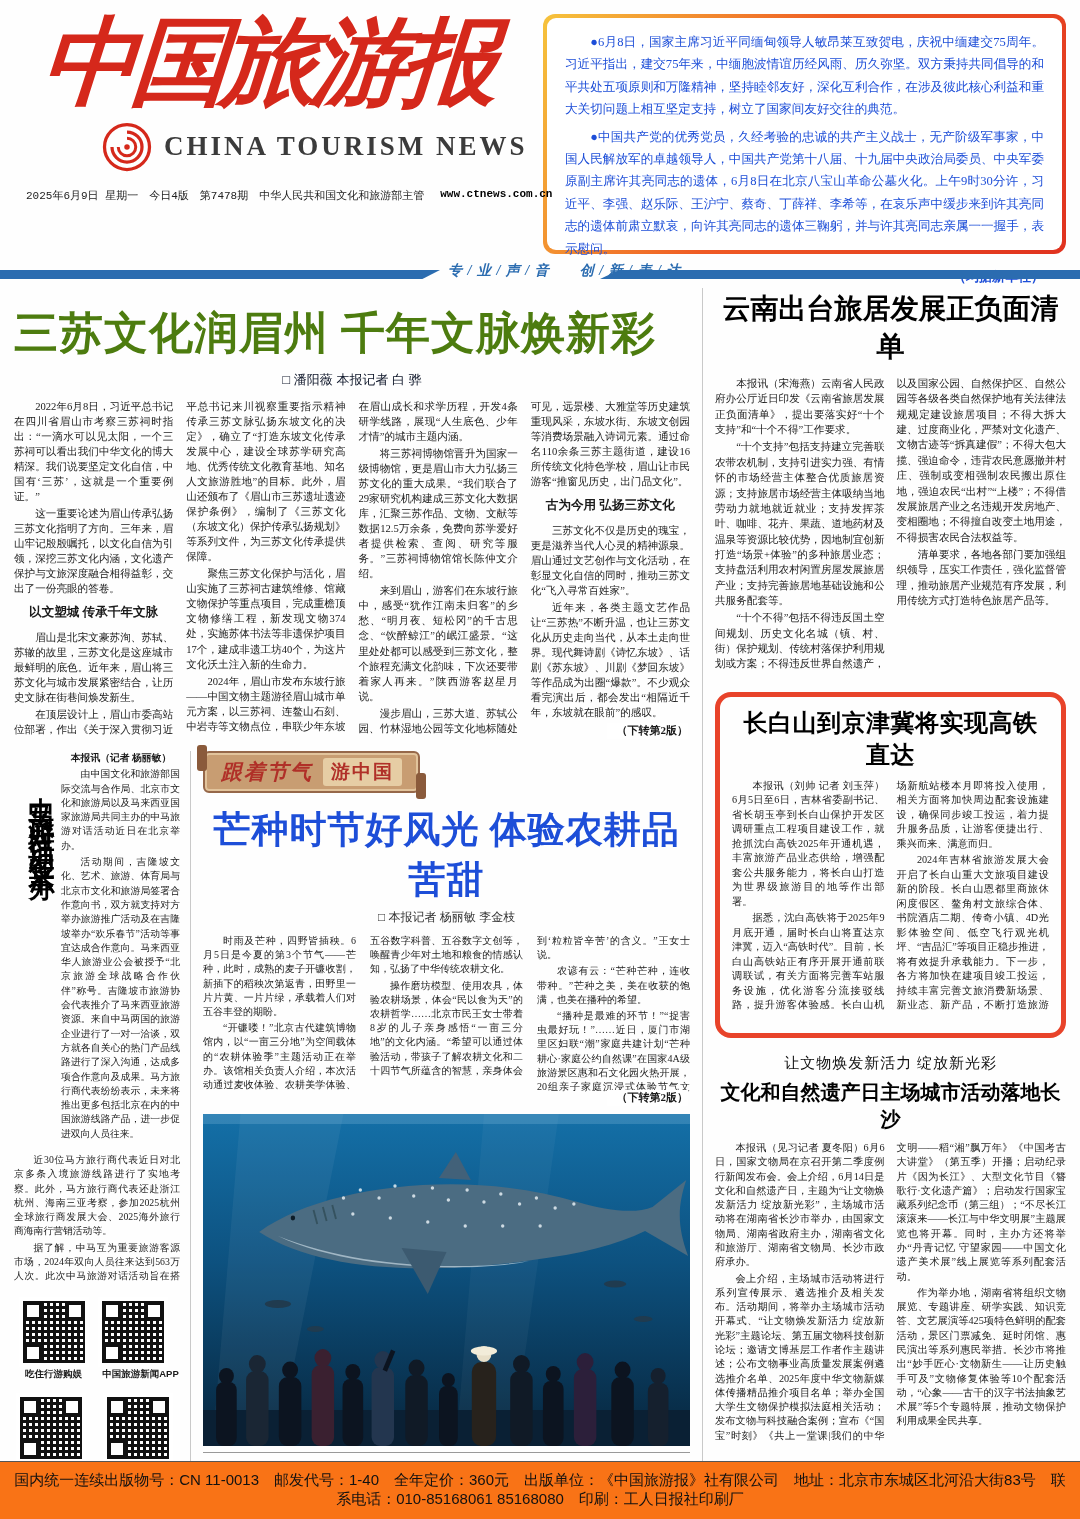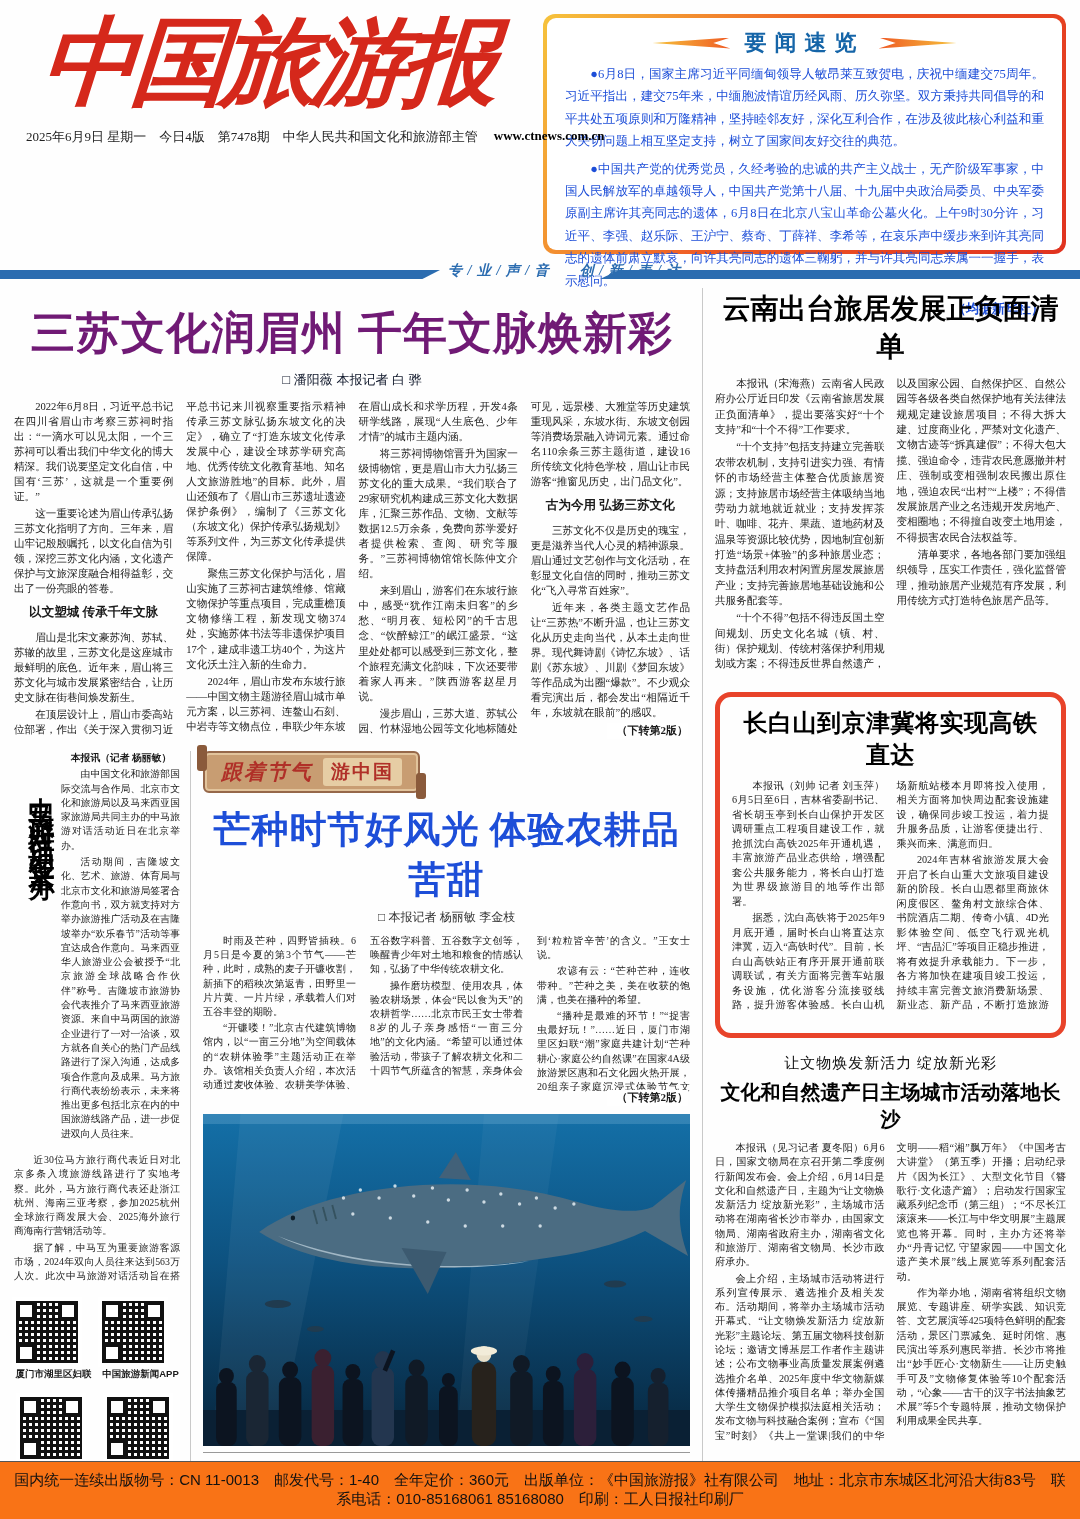--- a/index.html
+++ b/index.html
@@ -6,22 +6,22 @@
   .page{width:1080px;height:1519px;margin:0 auto;background:#fefefe;position:relative;overflow:hidden;
         font-family:"Liberation Serif","DejaVu Serif",serif;color:#1a1a1a;}
   
   .hdr{display:flex;gap:14px;padding:14px 14px 0 14px;}
   .mast{width:515px;position:relative;}
   .mast-title{font-size:96px;line-height:1.02;font-weight:bold;font-style:italic;color:#d5281b;
               letter-spacing:-6px;transform:skewX(-4deg);white-space:nowrap;margin-left:28px;}
   .logo-row{display:flex;align-items:center;gap:12px;margin:10px 0 0 88px;}
   .phoenix{width:50px;height:50px;flex:0 0 auto;}
   .eng{font-size:27px;font-weight:bold;color:#3b3b3b;letter-spacing:3px;white-space:nowrap;}
-  .dateline{display:flex;gap:16px;margin:16px 0 0 12px;font-size:13px;color:#222;white-space:nowrap;
-            font-family:Liberation Serif, serif;}
+  .dateline{display:flex;gap:16px;margin:16px 0 0 12px;font-size:11px;color:#222;white-space:nowrap;
+            font-family:Liberation Mono, monospace;}
   .dateline .site{font-weight:bold;color:#000;}
   
   .brief-wrap{flex:1;background:linear-gradient(120deg,#f6c33c,#ef5a24 45%,#e0321f);
               border-radius:12px;padding:4px;height:232px;}
   .brief{background:#fff;border-radius:9px;height:100%;padding:8px 18px 6px;box-sizing:border-box;}
   .brief-title-row{display:flex;align-items:center;justify-content:center;gap:14px;margin:2px 0 4px;}
   .swoosh{width:78px;height:11px;background:linear-gradient(90deg,#f6c33c,#ef5a24);}
   .swoosh.l{clip-path:polygon(0 50%,100% 0,78% 50%,100% 100%);}
   .swoosh.r{clip-path:polygon(100% 50%,0 0,22% 50%,0 100%);background:linear-gradient(270deg,#f6c33c,#ef5a24);}
   .brief-title{color:#1565a8;font-weight:bold;font-size:22px;letter-spacing:8px;}
@@ -35,21 +35,21 @@
   .strip .slogan{position:absolute;left:448px;top:0;color:#2b6cb0;font-weight:bold;font-style:italic;
                  font-size:14px;white-space:nowrap;letter-spacing:1px;}
   
   .main{display:flex;gap:12px;padding:6px 14px 0;}
   .lcol{width:676px;flex:0 0 auto;}
   .rcol{flex:1;border-left:1px solid #c9c9c9;padding-left:12px;min-width:0;}
   
   .banner{display:inline-block;background:#d5281b;color:#fff;font-weight:bold;font-style:italic;
           font-size:19px;letter-spacing:3px;padding:5px 30px 6px 12px;
           clip-path:polygon(0 0,100% 0,92% 100%,0 100%);}
-  .lead-h{font-size:44px;font-weight:bold;text-align:center;letter-spacing:1px;margin:16px 0 8px;color:#701a75;}
+  .lead-h{font-size:44px;font-weight:bold;text-align:left;letter-spacing:1px;margin:16px 0 8px;color:#4d7c0f;}
   .lead-by{text-align:center;font-size:13px;color:#0f172a;margin-bottom:10px;font-family:"Liberation Sans",sans-serif;}
   .colsbody{column-fill:auto;text-align:justify;overflow:hidden;position:relative;}
   .colsbody p{margin:0 0 2px;text-indent:2em;}
   .colsbody .sub{font-weight:bold;text-align:center;text-indent:0;margin:8px 0;}
   .lead-body{column-count:4;column-gap:13px;height:340px;font-size:10.6px;line-height:1.42;}
   .lead-body .sub{font-size:12.6px;}
   .turn{position:absolute;right:2px;bottom:0;background:#fff;font-weight:bold;font-size:11px;padding-left:10px;}
   
   .band{display:flex;margin-top:12px;}
   .zm{width:166px;flex:0 0 auto;border-right:1px solid #c9c9c9;padding-right:10px;box-sizing:content-box;}
@@ -104,32 +104,36 @@
           font-size:15px;color:#111;text-align:center;font-family:"Liberation Sans",sans-serif;background:#f97316;}
 </style>
 </head>
 <body>
 
 <div class="page">
 
   <div class="hdr">
     <div class="mast">
       <div class="mast-title">中国旅游报</div>
+      <div class="logo-row">
+        <svg class="phoenix" viewBox="0 0 40 40">
+          <circle cx="20" cy="20" r="18" fill="none" stroke="#d5281b" stroke-width="2.6"></circle>
+          <path d="M20 8 A12 12 0 1 1 8 20" fill="none" stroke="#d5281b" stroke-width="2.6"></path>
+          <path d="M20 13 A7 7 0 1 1 13 20" fill="none" stroke="#d5281b" stroke-width="2.4"></path>
+          <circle cx="20" cy="20" r="2.2" fill="#d5281b"></circle>
+        </svg>
+        <div class="eng">CHINA TOURISM NEWS</div>
+      </div>
       <div class="dateline">
         <span>2025年6月9日 星期一　今日4版　第7478期　中华人民共和国文化和旅游部主管</span>
         <span class="site">www.ctnews.com.cn</span>
       </div>
     </div>
     <div class="brief-wrap">
       <div class="brief">
-        <div class="brief-title-row">
-          <span class="swoosh l"></span>
-          <span class="brief-title">要闻速览</span>
-          <span class="swoosh r"></span>
-        </div>
         <p>●6月8日，国家主席习近平同缅甸领导人敏昂莱互致贺电，庆祝中缅建交75周年。习近平指出，建交75年来，中缅胞波情谊历经风雨、历久弥坚。双方秉持共同倡导的和平共处五项原则和万隆精神，坚持睦邻友好，深化互利合作，在涉及彼此核心利益和重大关切问题上相互坚定支持，树立了国家间友好交往的典范。</p>
         <p>●中国共产党的优秀党员，久经考验的忠诚的共产主义战士，无产阶级军事家，中国人民解放军的卓越领导人，中国共产党第十八届、十九届中央政治局委员、中央军委原副主席许其亮同志的遗体，6月8日在北京八宝山革命公墓火化。上午9时30分许，习近平、李强、赵乐际、王沪宁、蔡奇、丁薛祥、李希等，在哀乐声中缓步来到许其亮同志的遗体前肃立默哀，向许其亮同志的遗体三鞠躬，并与许其亮同志亲属一一握手，表示慰问。</p>
         <p class="attr">（均据新华社）</p>
       </div>
     </div>
   </div>
 
   <div class="strip">
     <div class="bar b1"></div>
     <div class="slogan">专 / 业 / 声 / 音　　创 / 新 / 表 / 达</div>
@@ -173,21 +177,21 @@
           </div>
           <div class="zm-rest">
             <p>近30位马方旅行商代表近日对北京多条入境旅游线路进行了实地考察。此外，马方旅行商代表还赴浙江杭州、海南三亚考察，参加2025杭州全球旅行商发展大会、2025海外旅行商海南行营销活动等。</p>
             <p>据了解，中马互为重要旅游客源市场，2024年双向人员往来达到563万人次。此次中马旅游对话活动旨在搭建两国旅游企业合作新平台，推动旅游市场互联互通、促进人文交流，助力构建高水平战略性中马命运共同体。</p>
           </div>
           <div class="qr-grid">
             <div>
               <div class="qr">
                   <span class="fq"></span>
                 </div>
-              <div class="qr-label">厦门市湖里区妇联</div>
+              <div class="qr-label">吃住行游购娱</div>
             </div>
             <div>
               <div class="qr">
                   <span class="fq"></span>
                 </div>
               <div class="qr-label">中国旅游新闻APP</div>
             </div>
             <div>
               <div class="qr">
                   <span class="fq"></span>

